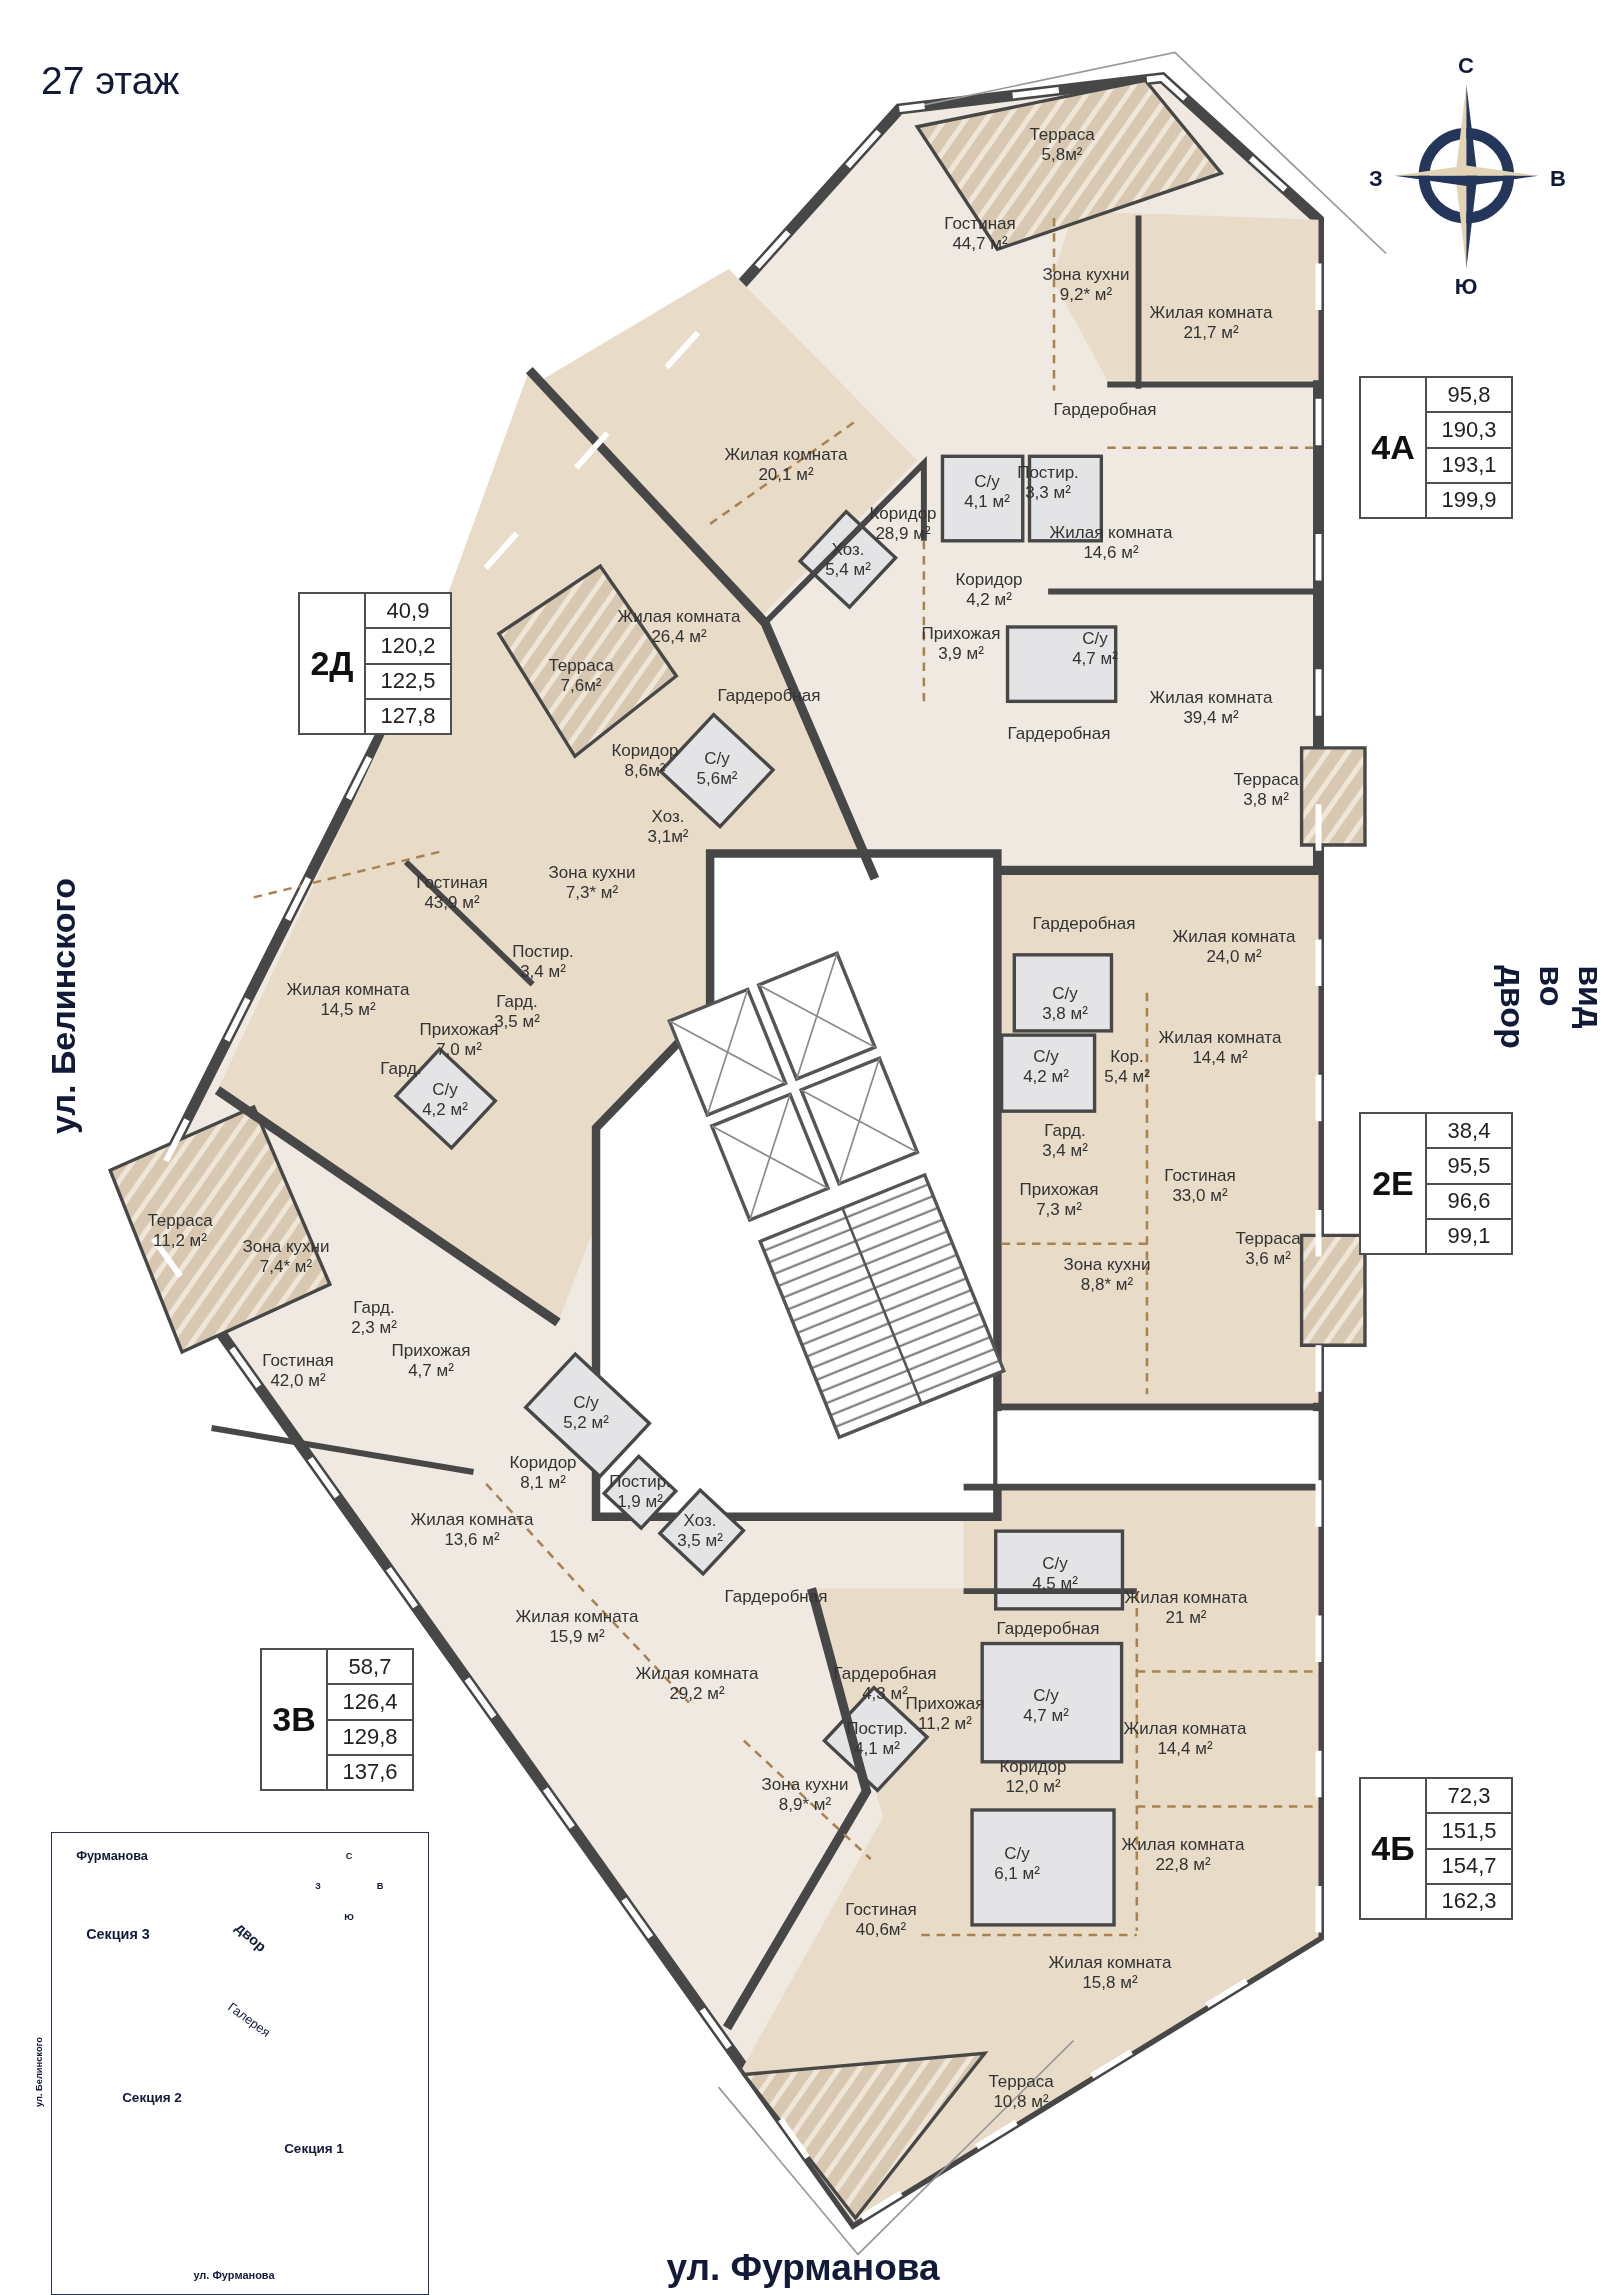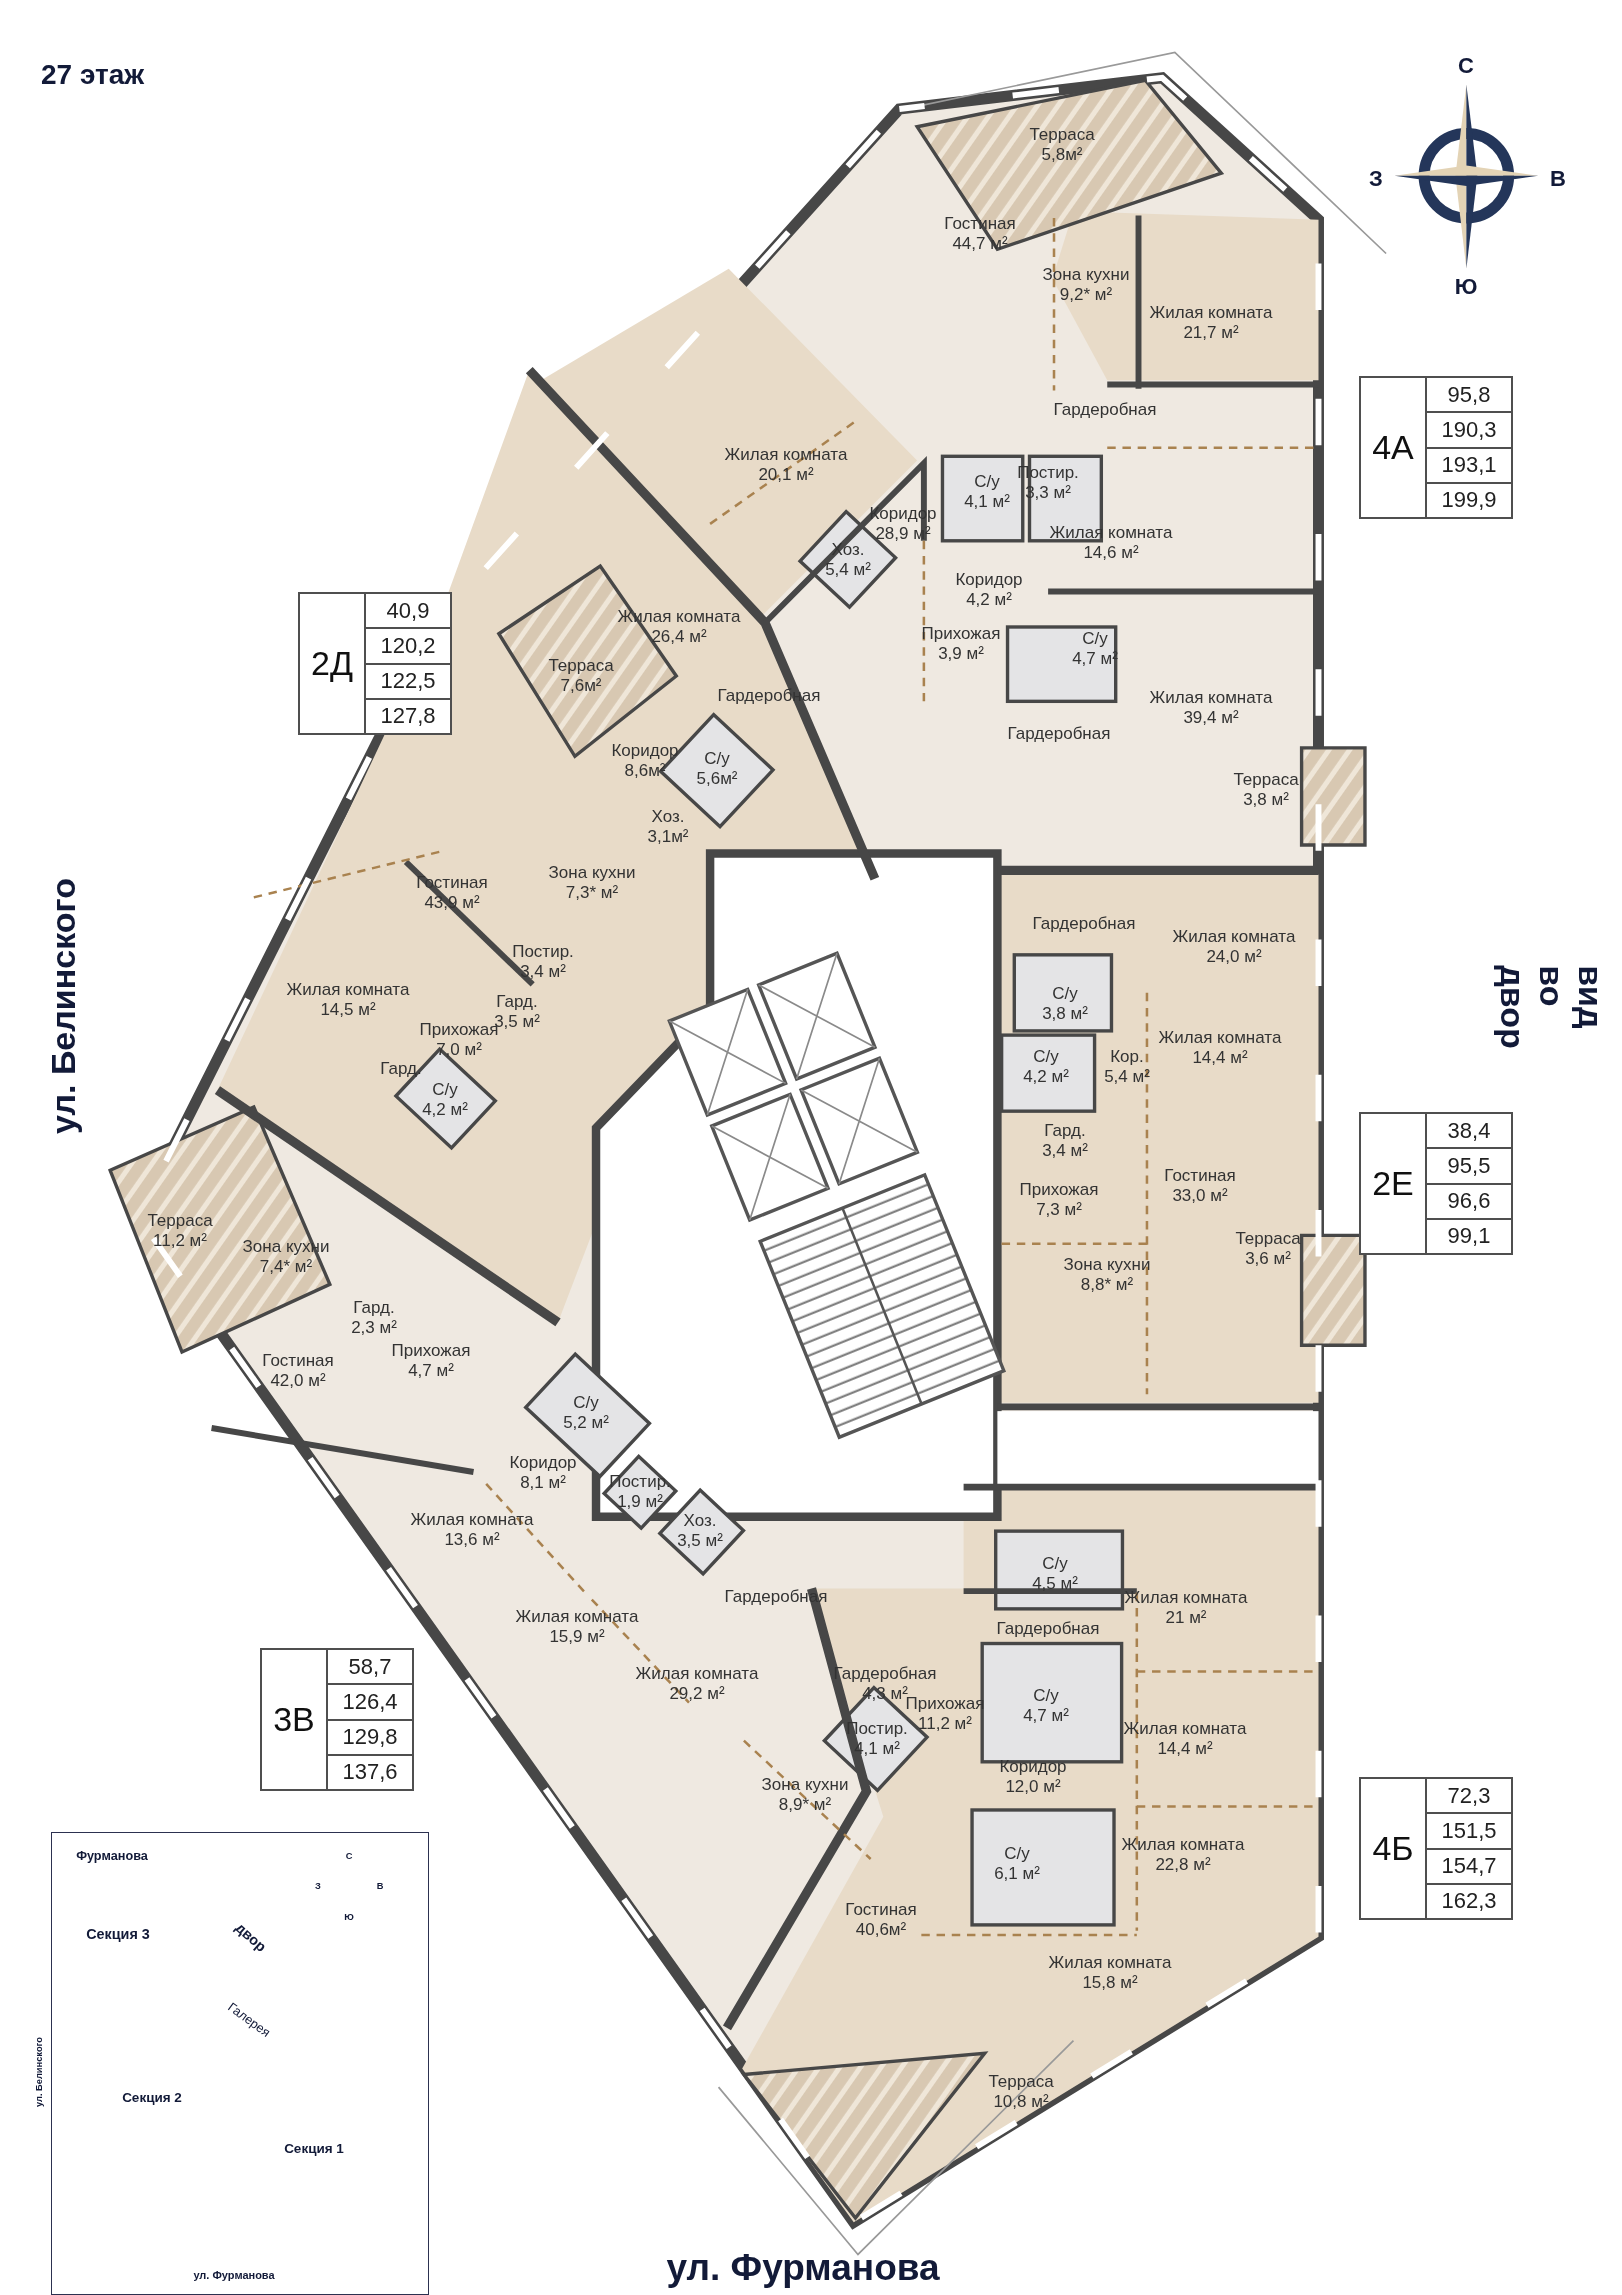--- a/index.html
+++ b/index.html
@@ -6,27 +6,27 @@
   body{width:1623px;height:2295px;position:relative;background:#fff;
        font-family:"Liberation Sans",sans-serif;overflow:hidden}
   #plan-svg{position:absolute;left:0;top:0}
   .rl{position:absolute;transform:translate(-50%,-50%);text-align:center;
       font-size:17px;line-height:1.18;color:#333;white-space:nowrap;z-index:5}
   .rl span{display:block}
   .rl i{font-style:normal;display:block}
   .ut{position:absolute;width:150px;height:139px;border:2.5px solid #4f4f4f;
       background:#fff;display:flex;z-index:6}
   .uid{width:64px;border-right:2.5px solid #4f4f4f;display:flex;align-items:center;
-      justify-content:center;font-weight:normal;font-size:34px;color:#101010}
+      justify-content:center;font-weight:bold;font-size:34px;color:#101010}
   .uvals{flex:1;display:flex;flex-direction:column}
   .uvals div{flex:1;display:flex;align-items:center;justify-content:center;
       font-size:22px;color:#222;border-bottom:2.5px solid #4f4f4f}
   .uvals div:last-child{border-bottom:none}
   .navy{color:#121a38}
-  #floor-title{position:absolute;left:41px;top:59px;font-size:28px;font-weight:700;z-index:6}
+  #floor-title{position:absolute;left:41px;top:59px;font-size:39px;font-weight:400;z-index:6}
   .street{position:absolute;font-weight:bold;font-size:34px;z-index:6}
   #street-left{left:63px;top:1006px;transform:translate(-50%,-50%) rotate(-90deg)}
   #street-right{left:1551px;top:1007px;transform:translate(-50%,-50%) rotate(90deg)}
   #street-bottom{left:803px;top:2268px;transform:translate(-50%,-50%);font-size:37px}
   .cletter{position:absolute;transform:translate(-50%,-50%);font-weight:bold;
       font-size:22px;z-index:6}
   .mletter{position:absolute;transform:translate(-50%,-50%);font-weight:bold;
       font-size:9.3px;z-index:7}
   .mlabel{position:absolute;transform:translate(-50%,-50%);font-weight:bold;
       font-size:14.4px;z-index:7;white-space:nowrap}

